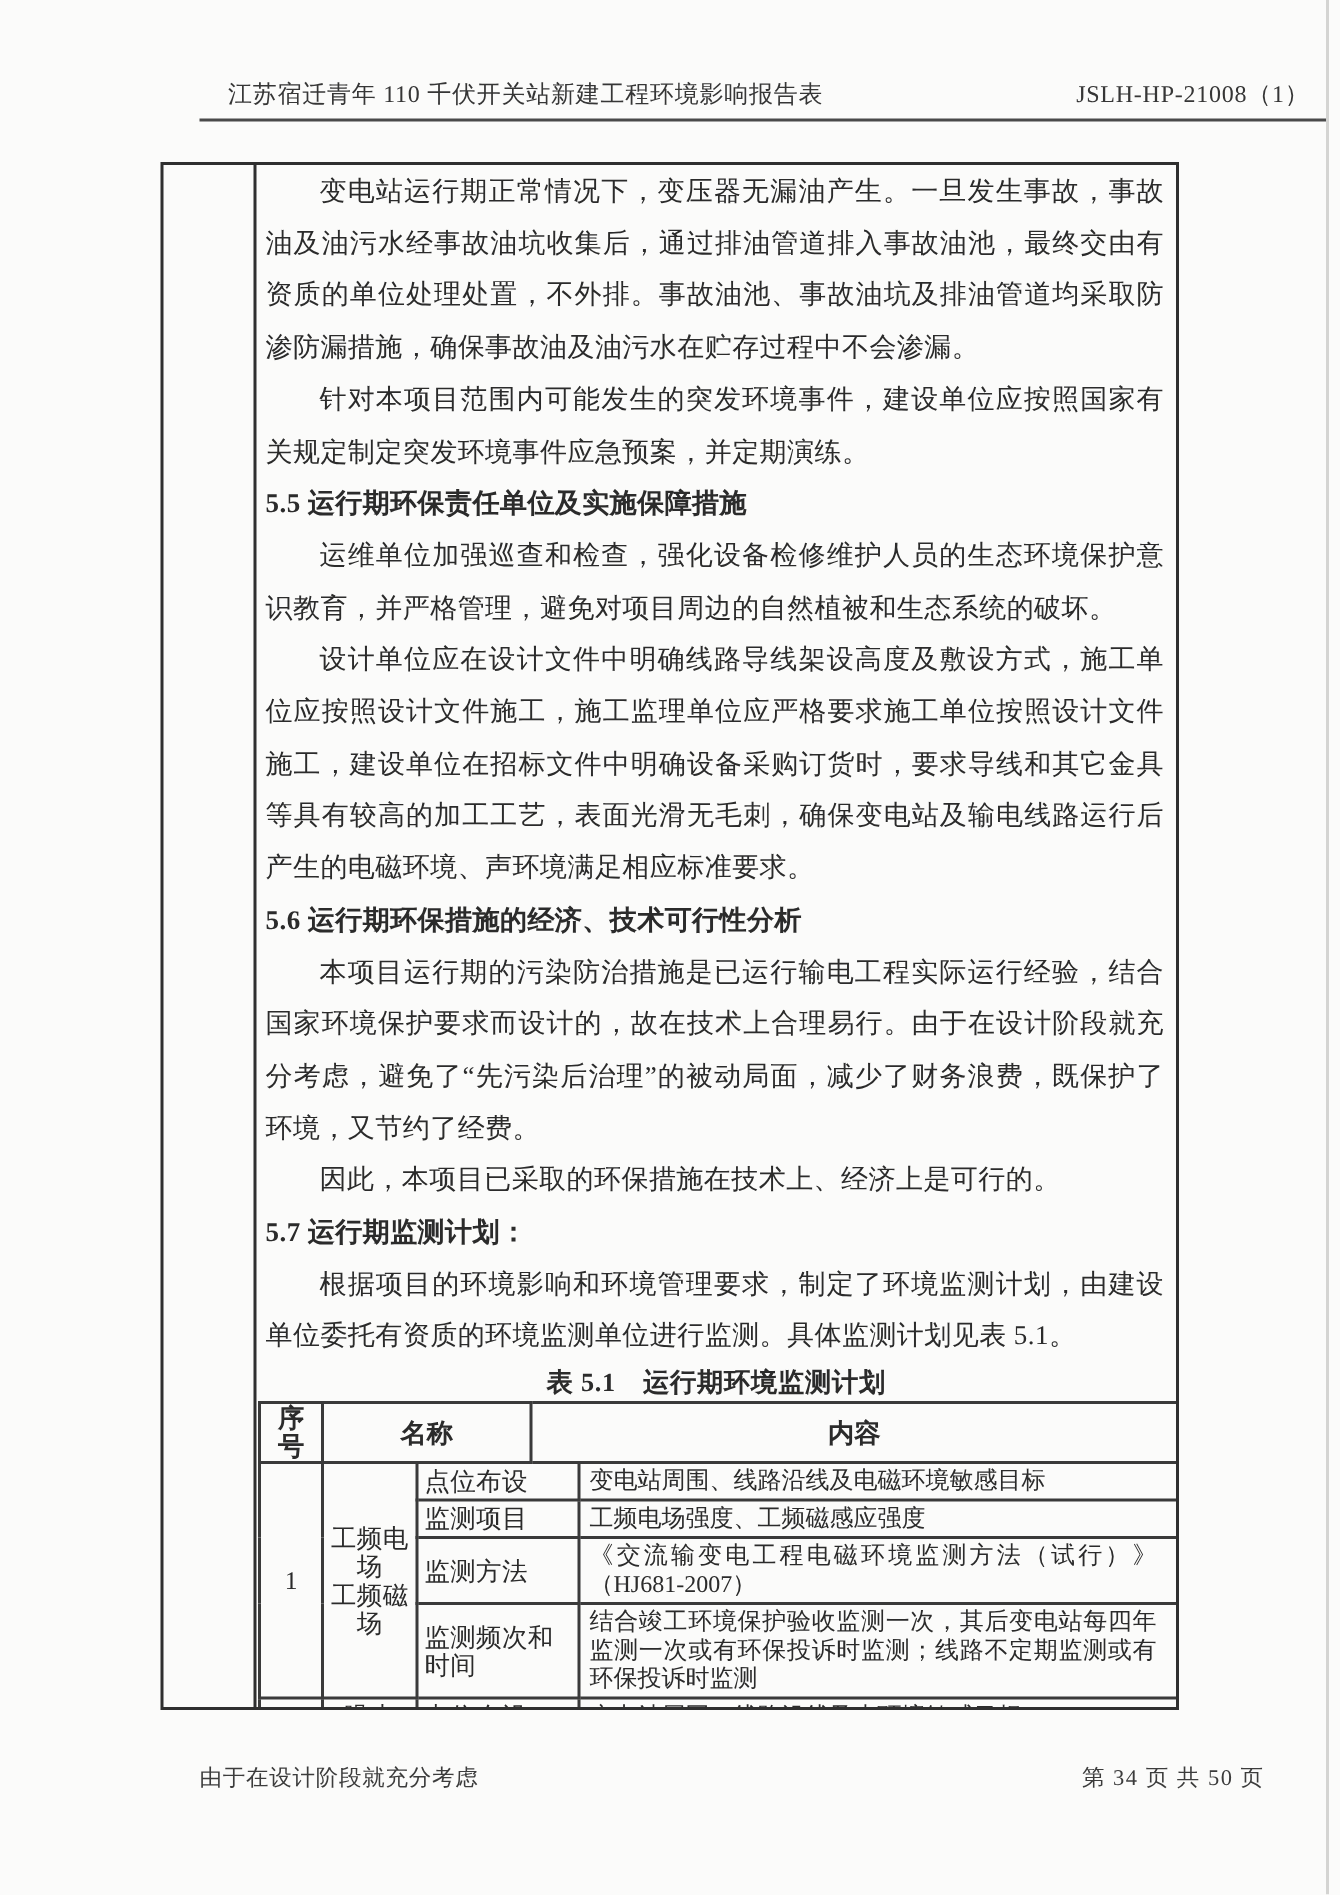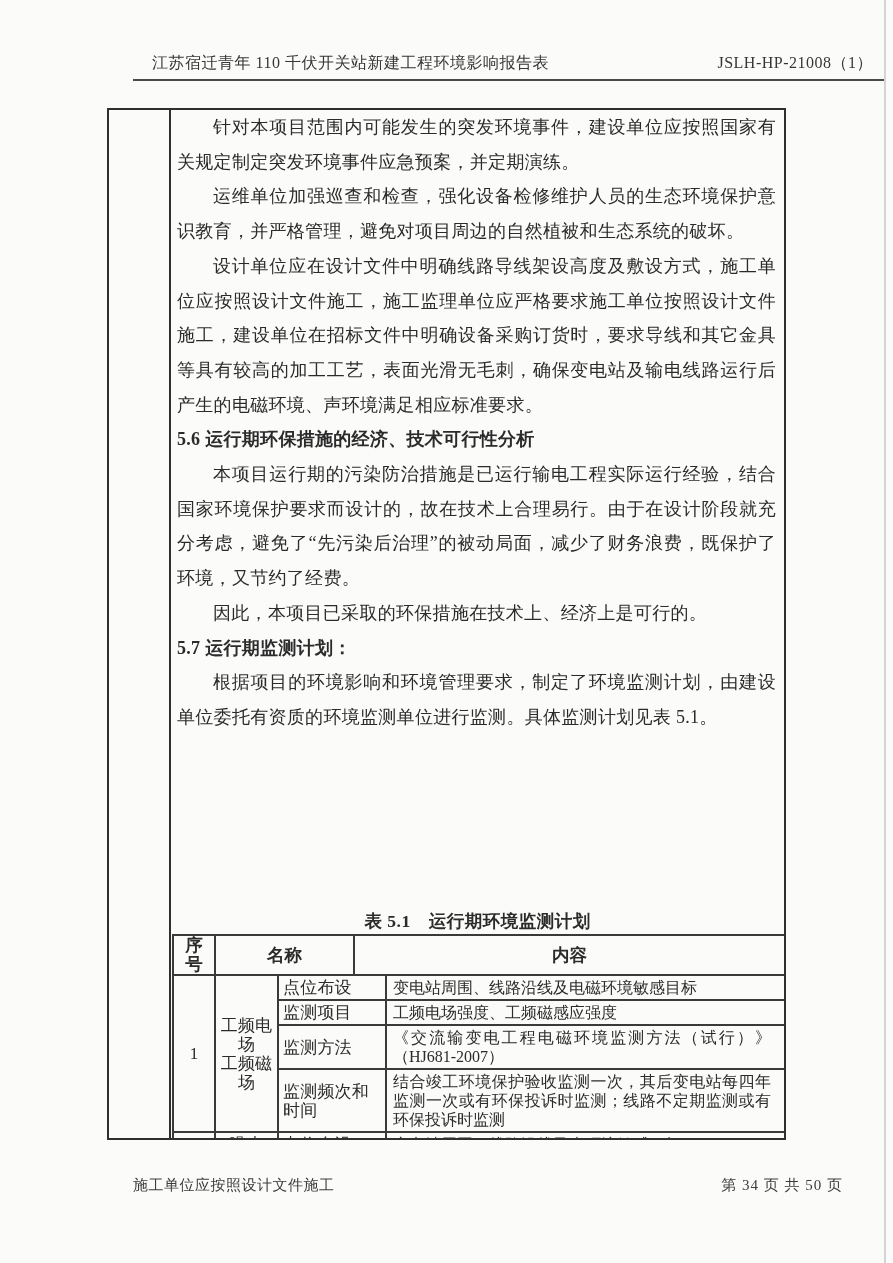--- a/index.html
+++ b/index.html
@@ -48,21 +48,23 @@
   <div class="hdr">
     <span class="h-left">江苏宿迁青年 110 千伏开关站新建工程环境影响报告表</span>
     <span class="h-right">JSLH-HP-21008（1）</span>
   </div>
   <div class="hdr-rule"></div>
 
   <div class="frame">
     <div class="left-col"></div>
     <div class="content">
       <div class="bodytext" id="blocks">
+          <p>变电站运行期正常情况下，变压器无漏油产生。一旦发生事故，事故油及油污水经事故油坑收集后，通过排油管道排入事故油池，最终交由有资质的单位处理处置，不外排。事故油池、事故油坑及排油管道均采取防渗防漏措施，确保事故油及油污水在贮存过程中不会渗漏。</p>
           <p>针对本项目范围内可能发生的突发环境事件，建设单位应按照国家有关规定制定突发环境事件应急预案，并定期演练。</p>
+          <p class="h">5.5 运行期环保责任单位及实施保障措施</p>
           <p>运维单位加强巡查和检查，强化设备检修维护人员的生态环境保护意识教育，并严格管理，避免对项目周边的自然植被和生态系统的破坏。</p>
           <p>设计单位应在设计文件中明确线路导线架设高度及敷设方式，施工单位应按照设计文件施工，施工监理单位应严格要求施工单位按照设计文件施工，建设单位在招标文件中明确设备采购订货时，要求导线和其它金具等具有较高的加工工艺，表面光滑无毛刺，确保变电站及输电线路运行后产生的电磁环境、声环境满足相应标准要求。</p>
           <p class="h">5.6 运行期环保措施的经济、技术可行性分析</p>
           <p>本项目运行期的污染防治措施是已运行输电工程实际运行经验，结合国家环境保护要求而设计的，故在技术上合理易行。由于在设计阶段就充分考虑，避免了“先污染后治理”的被动局面，减少了财务浪费，既保护了环境，又节约了经费。</p>
           <p>因此，本项目已采取的环保措施在技术上、经济上是可行的。</p>
           <p class="h">5.7 运行期监测计划：</p>
           <p>根据项目的环境影响和环境管理要求，制定了环境监测计划，由建设单位委托有资质的环境监测单位进行监测。具体监测计划见表 5.1。</p>
         </div>
       <div class="tbl-title">表 5.1　运行期环境监测计划</div>
       <table class="mon">
@@ -103,17 +105,17 @@
               <td class="nm" rowspan="1">噪声</td>
               <td class="lb" colspan="2">点位布设</td>
               <td class="ct">变电站周围、线路沿线及声环境敏感目标</td>
             </tr>
           </tbody>
       </table>
     </div>
   </div>
 
   <div class="ftr">
-    <span class="f-left">施工单位应按照设计文件施工</span>
+    <span class="f-left">由于在设计阶段就充分考虑</span>
     <span class="f-right">第 34 页 共 50 页</span>
   </div>
 
 </div>
 
 </body></html>

